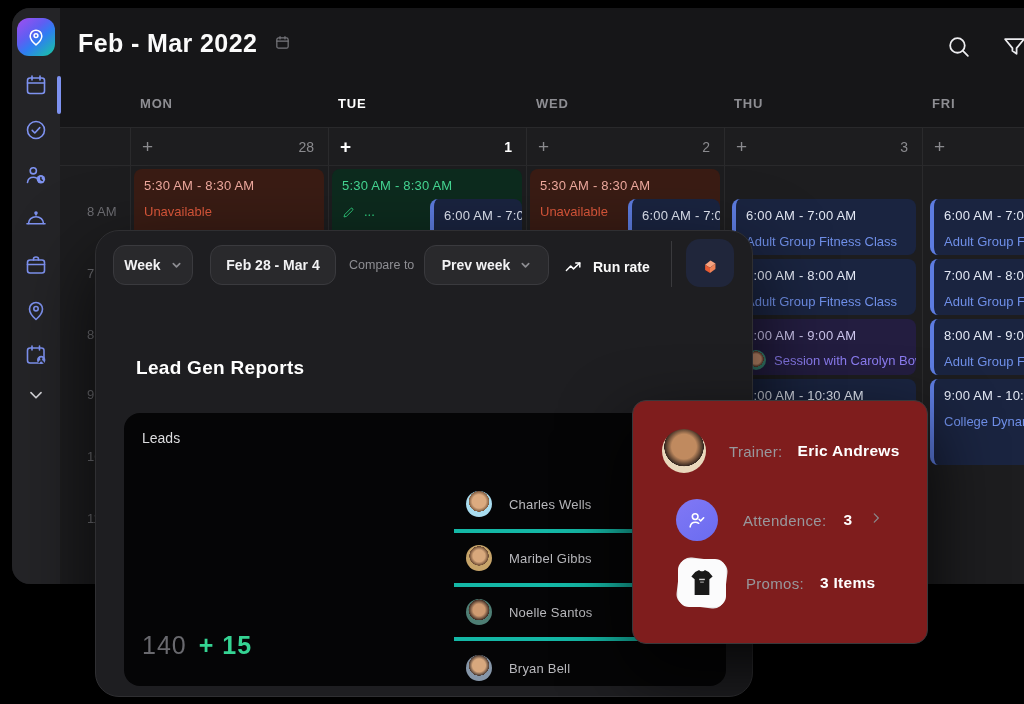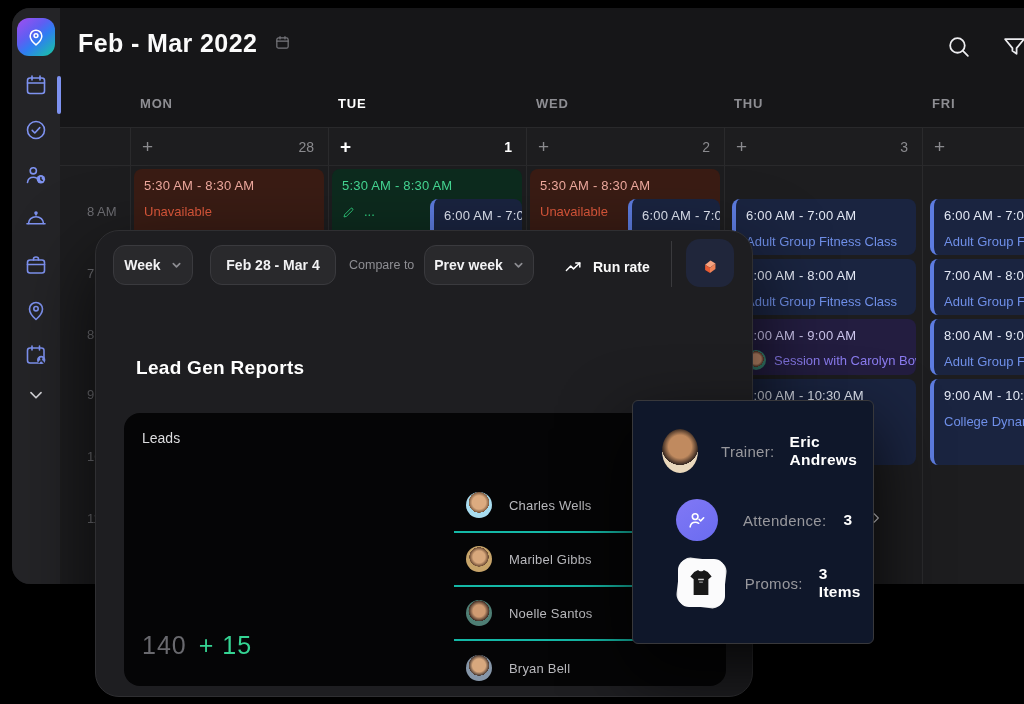--- a/index.html
+++ b/index.html
@@ -91,36 +91,36 @@
                 background:#20263b; display:flex; align-items:center; justify-content:center; }
   .panel-title { position:absolute; left:40px; top:126px; font-size:19px; font-weight:700; color:#fff; letter-spacing:.3px; }
 
   .leads-card { position:absolute; left:28px; top:182px; width:602px; height:273px;
                 background:#050506; border-radius:16px; overflow:hidden; }
   .leads-label { position:absolute; left:18px; top:17px; font-size:14px; color:#dcdcde; }
   .leads-value { position:absolute; left:20px; top:66px; font-size:92px; font-weight:600;
                  letter-spacing:-2px; color:#fbfbfb; line-height:1; }
   .leads-prev { position:absolute; left:18px; top:218px; display:flex; align-items:center; gap:12px; }
   .leads-prev .prev { font-size:25px; color:#69696e; letter-spacing:1px; }
-  .leads-prev .delta { font-size:25px; color:#35d493; font-weight:400; letter-spacing:1px; }
+  .leads-prev .delta { font-size:25px; color:#35d493; font-weight:700; letter-spacing:1px; }
 
   .people { position:absolute; left:330px; top:66px; width:260px; }
   .person-row { height:54px; display:flex; align-items:center; gap:17px; padding-left:12px;
-                border-bottom:2px solid #14b8a6; }
+                border-bottom:4px solid #14b8a6; }
   .person-row:last-child { border-bottom:none; }
   .p-avatar { width:26px; height:26px; border-radius:50%; flex:0 0 auto; }
   .p-name { font-size:13px; color:#b9b9bd; letter-spacing:.2px; }
   .av-charles { background:radial-gradient(circle at 50% 40%, #dcab80 33%, #7d5a3f 50%, #a9ddf0 51%); }
   .av-maribel { background:radial-gradient(circle at 50% 42%, #d8a87c 30%, #6b4a33 48%, #c7a469 49%); }
   .av-bryan   { background:radial-gradient(circle at 50% 40%, #d8a87e 32%, #4a3a33 50%, #8696a8 51%); }
   .av-noelle  { background:radial-gradient(circle at 50% 42%, #cf9b72 30%, #3c2b24 52%, #4e7e74 53%); }
 
   
-  .trainer-card { position:absolute; left:632px; top:400px; width:242px; height:244px; z-index:10;
-                  background:#0f172a; border:1px solid #38383b; border-radius:6px;
+  .trainer-card { position:absolute; left:632px; top:400px; width:296px; height:244px; z-index:10;
+                  background:#7f1d1d; border:1px solid #38383b; border-radius:14px;
                   box-shadow:0 28px 70px rgba(0,0,0,.8); }
   .t-row { position:absolute; display:flex; align-items:center; }
   .t-label { font-size:15px; color:#98989d; letter-spacing:.3px; }
   .t-value { font-size:15.5px; color:#fff; font-weight:700; letter-spacing:.3px; }
   .t-avatar { width:44px; height:44px; border-radius:50%;
               background:radial-gradient(circle at 50% 40%, #c08a5f 36%, #34261f 57%, #e9d8bc 58%); }
   .att-circle { width:42px; height:42px; border-radius:50%;
                 background:linear-gradient(145deg,#8178f5,#6a6cf0);
                 display:flex; align-items:center; justify-content:center; }
   .att-circle svg { width:22px; height:22px; stroke:#fff; fill:none; stroke-width:1.7; stroke-linecap:round; stroke-linejoin:round; }
@@ -359,21 +359,21 @@
     <div class="pill" style="left:17px;width:80px;">
       <span>Week</span>
       <svg viewBox="0 0 12 12">
           <path d="M2.5 4l3.5 3.5L9.5 4"></path>
         </svg>
     </div>
     <div class="pill" style="left:114px;width:126px;">
       <span>Feb 28 - Mar 4</span>
     </div>
     <div class="compare-label">Compare to</div>
-    <div class="pill" style="left:328px;width:110px;align-items:center;">
+    <div class="pill" style="left:328px;width:125px;align-items:center;">
       <span>Prev week</span>
       <svg viewBox="0 0 12 12">
           <path d="M2.5 4l3.5 3.5L9.5 4"></path>
         </svg>
     </div>
     <div class="runrate">
       <svg viewBox="0 0 24 24">
           <path d="M3 17l5.5-5.5 3.5 3.5L20 7.5"></path>
           <path d="M14.8 7.5H20v5.2"></path>
         </svg>

